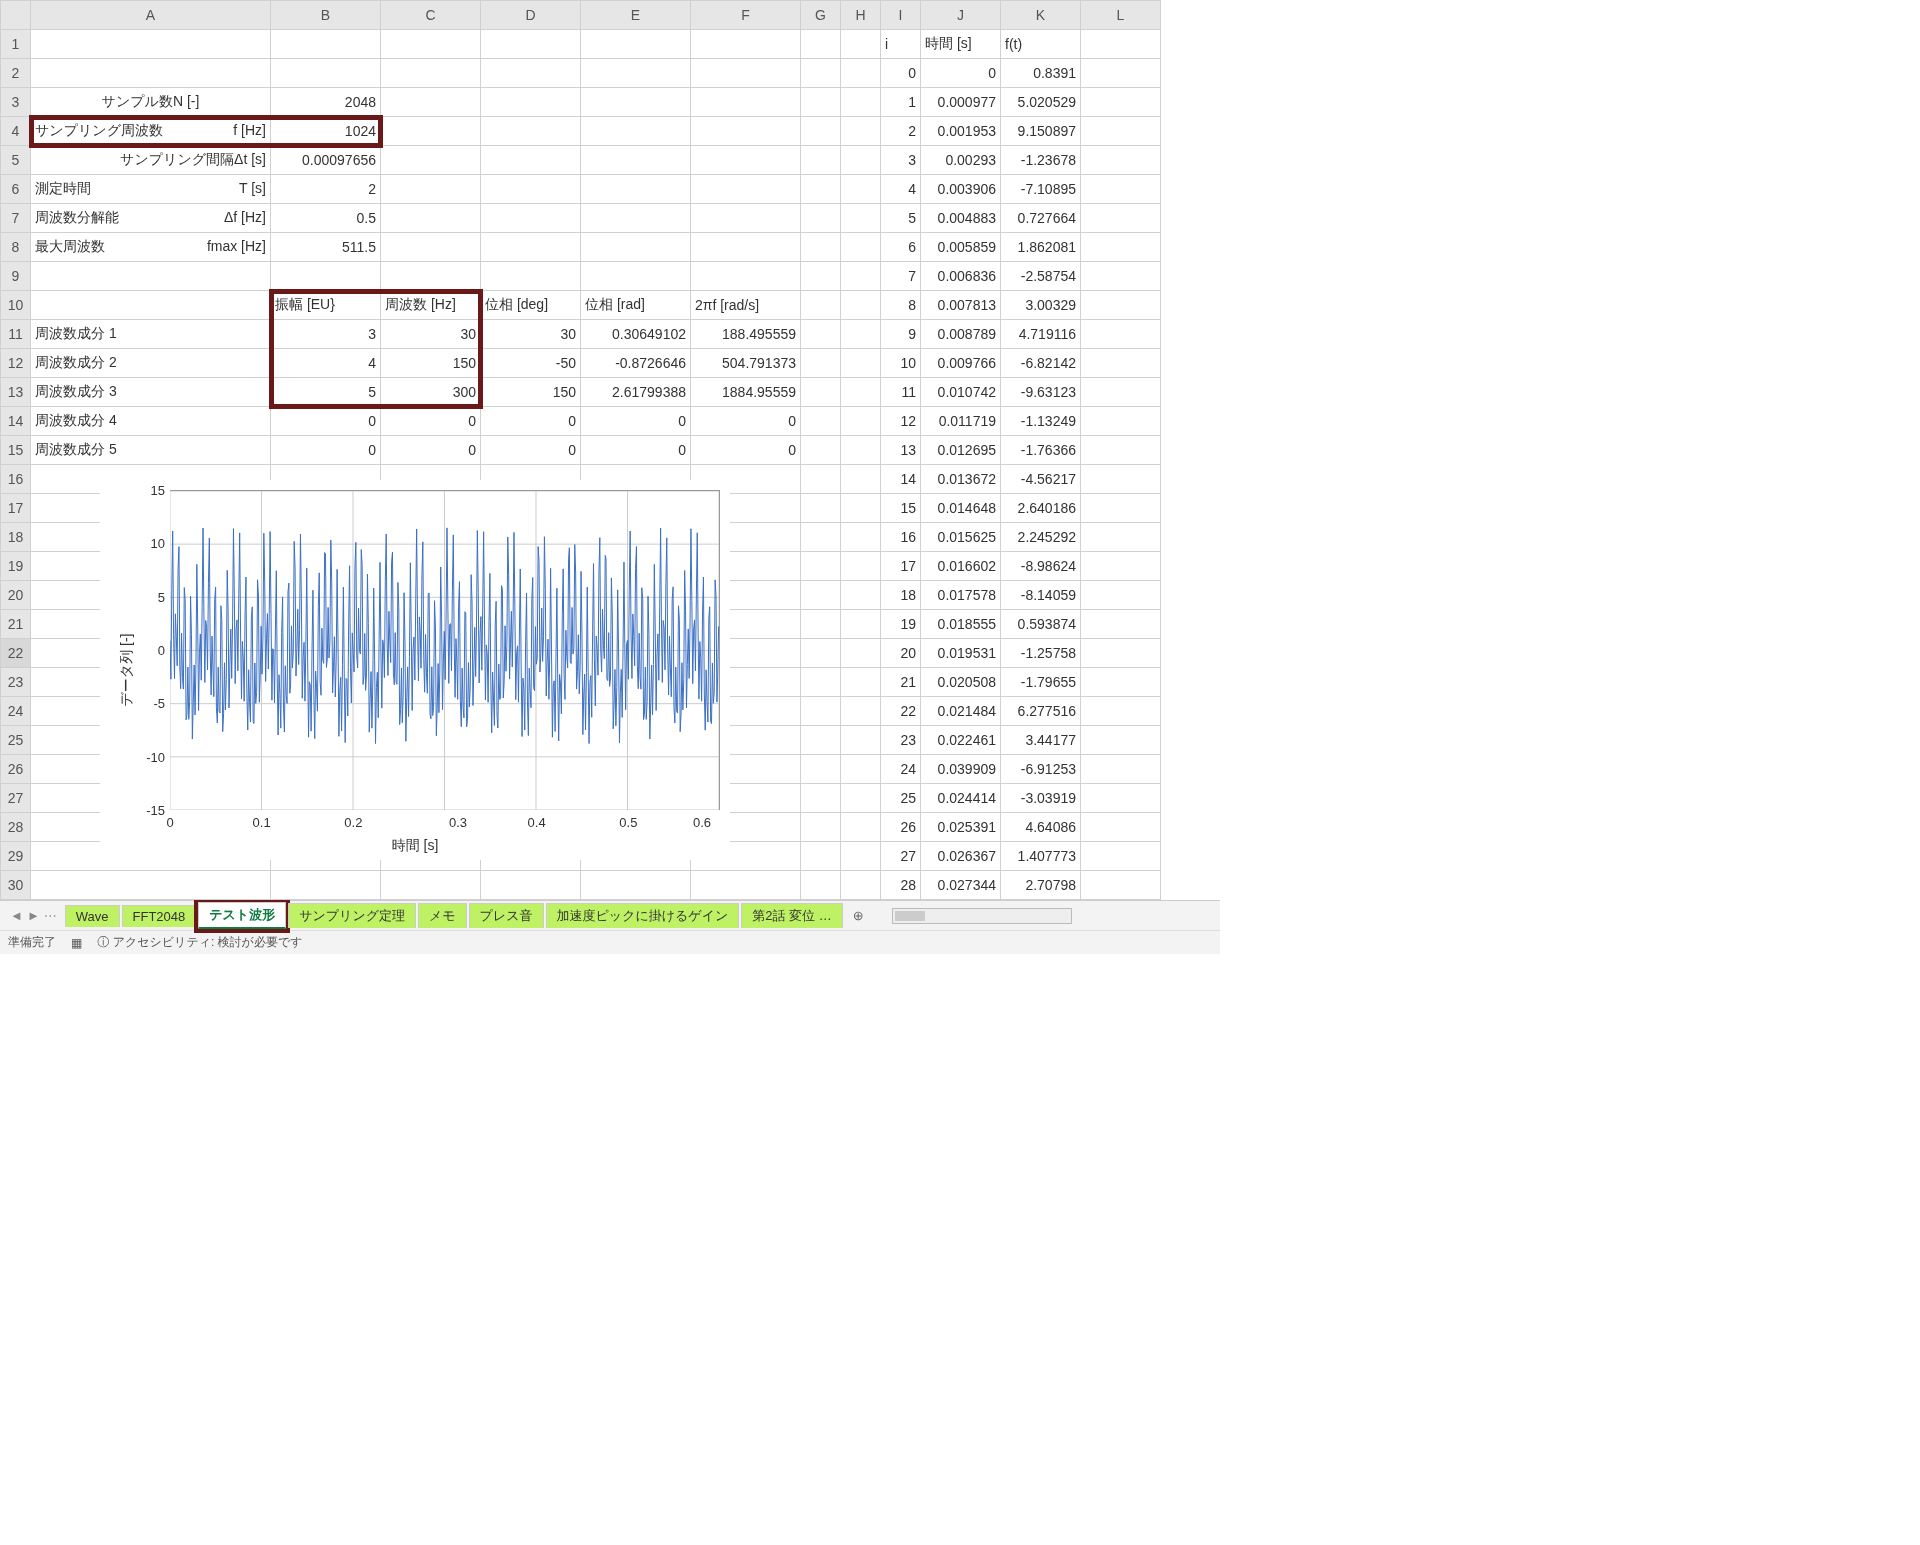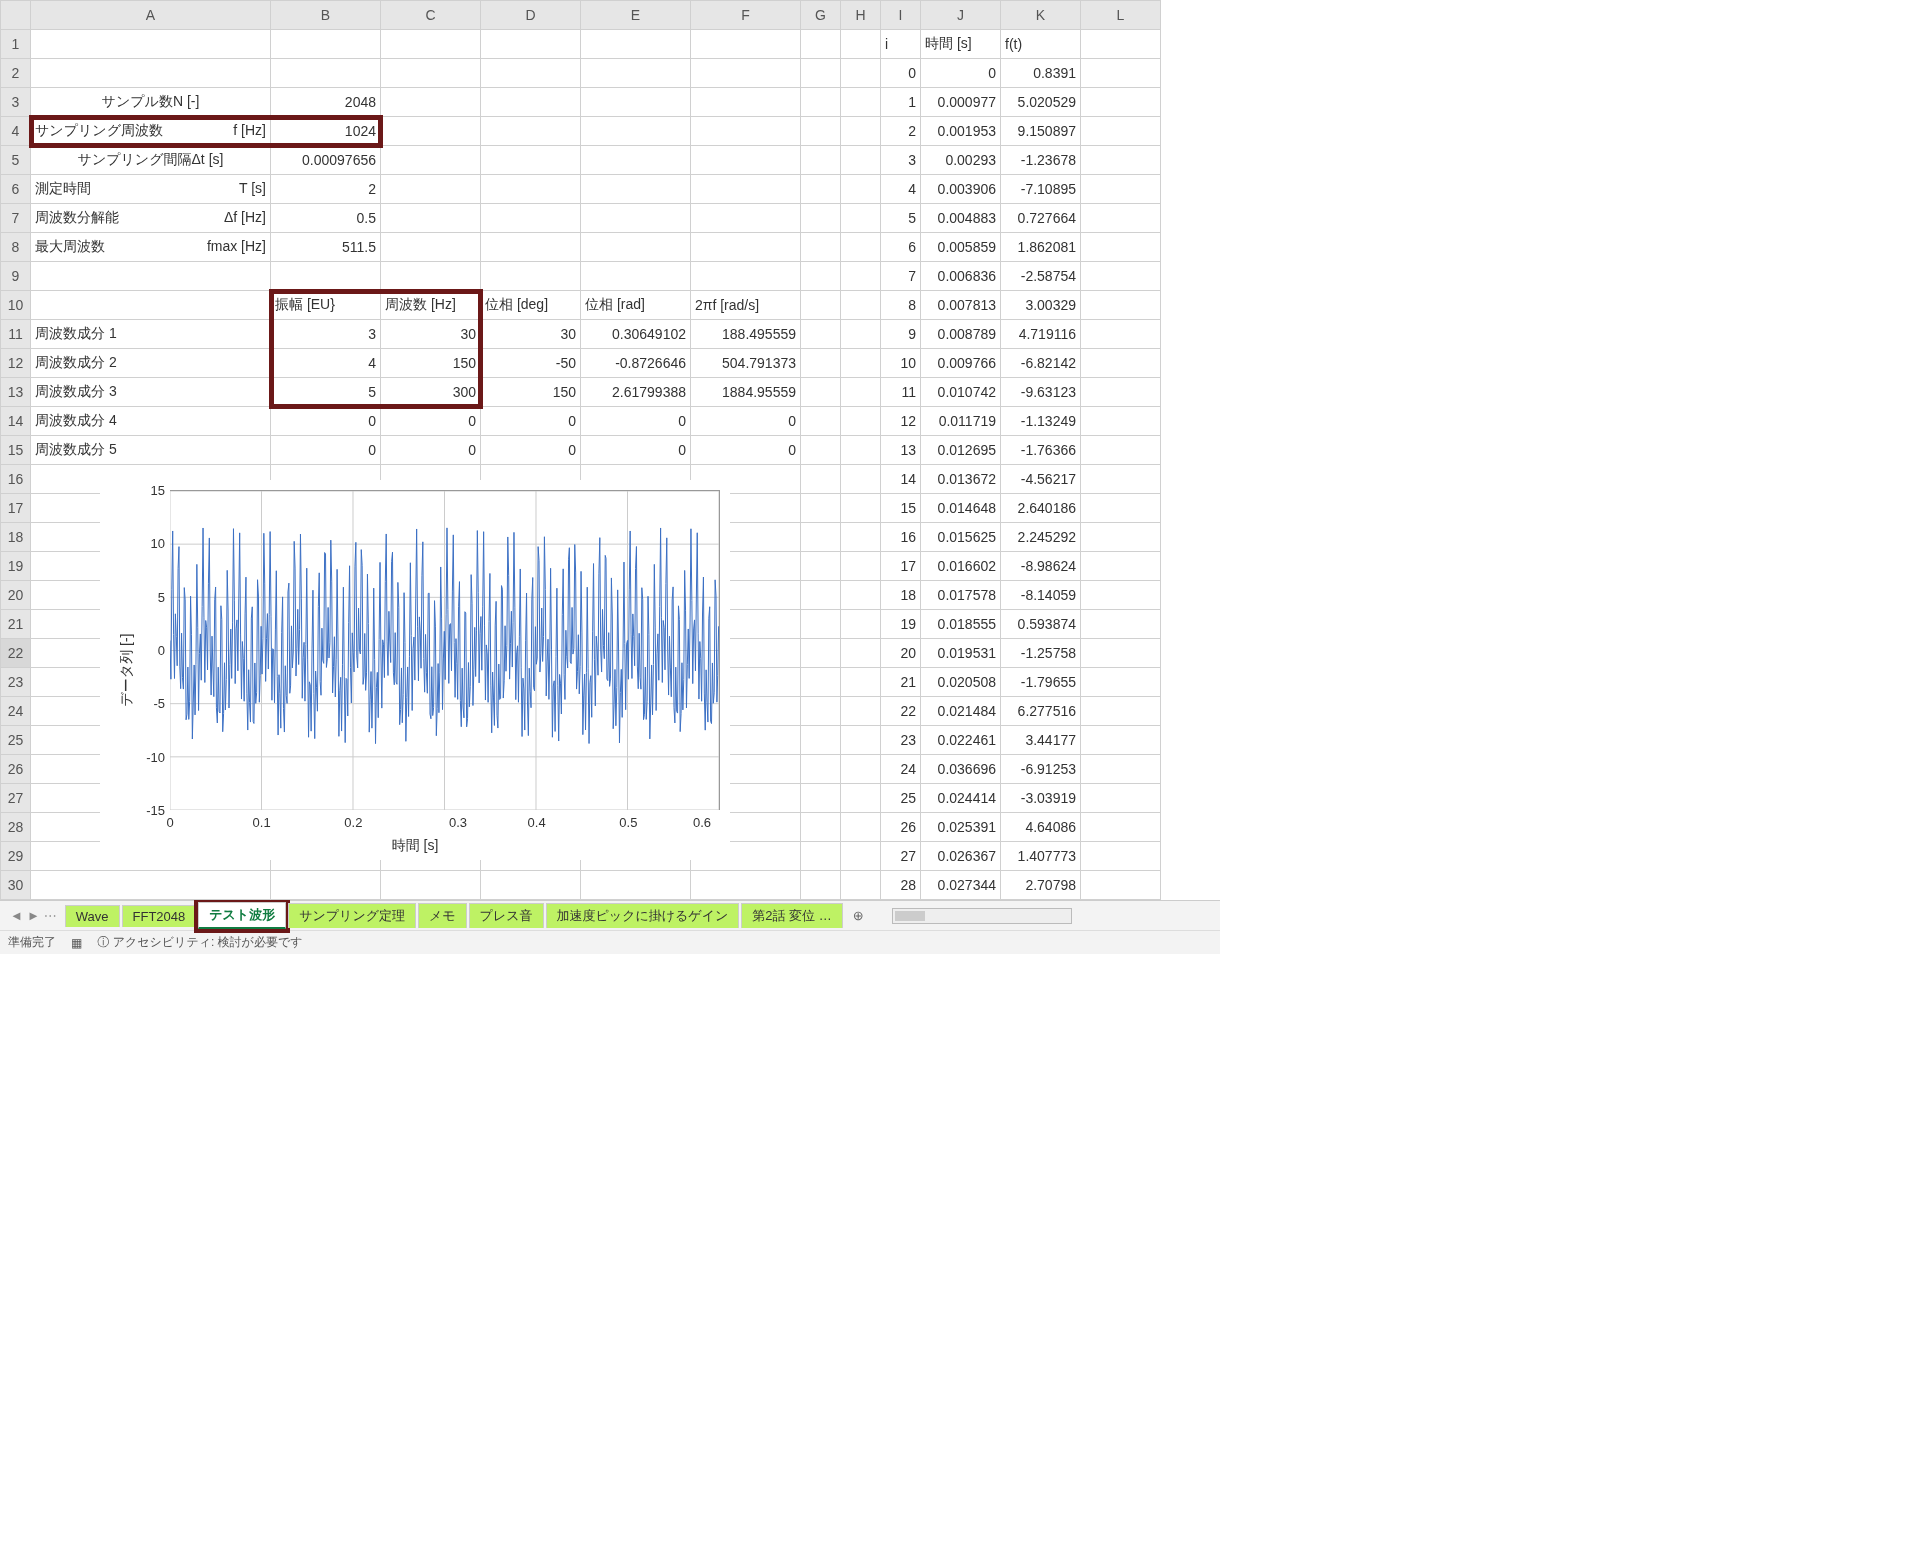--- a/index.html
+++ b/index.html
@@ -129,21 +129,21 @@
           <td class="col-G "></td>
           <td class="col-H "></td>
           <td class="col-I num">2</td>
           <td class="col-J num">0.001953</td>
           <td class="col-K num">9.150897</td>
           <td class="col-L "></td>
         </tr>
         <tr class="">
           <th class="rowhdr">5</th>
           <td class="col-A lbl">
-            <span style="display:flex;justify-content:center">
+            <span style="display:flex;justify-content:flex-end">
               <span>サンプリング間隔</span>
               <span>Δt [s]</span>
             </span>
           </td>
           <td class="col-B num">0.00097656</td>
           <td class="col-C "></td>
           <td class="col-D "></td>
           <td class="col-E "></td>
           <td class="col-F "></td>
           <td class="col-G "></td>
@@ -472,21 +472,21 @@
           <th class="rowhdr">26</th>
           <td class="col-A "></td>
           <td class="col-B "></td>
           <td class="col-C "></td>
           <td class="col-D "></td>
           <td class="col-E "></td>
           <td class="col-F "></td>
           <td class="col-G "></td>
           <td class="col-H "></td>
           <td class="col-I num">24</td>
-          <td class="col-J num">0.036696</td>
+          <td class="col-J num">0.039909</td>
           <td class="col-K num">-6.91253</td>
           <td class="col-L "></td>
         </tr>
         <tr class="">
           <th class="rowhdr">27</th>
           <td class="col-A "></td>
           <td class="col-B "></td>
           <td class="col-C "></td>
           <td class="col-D "></td>
           <td class="col-E "></td>

